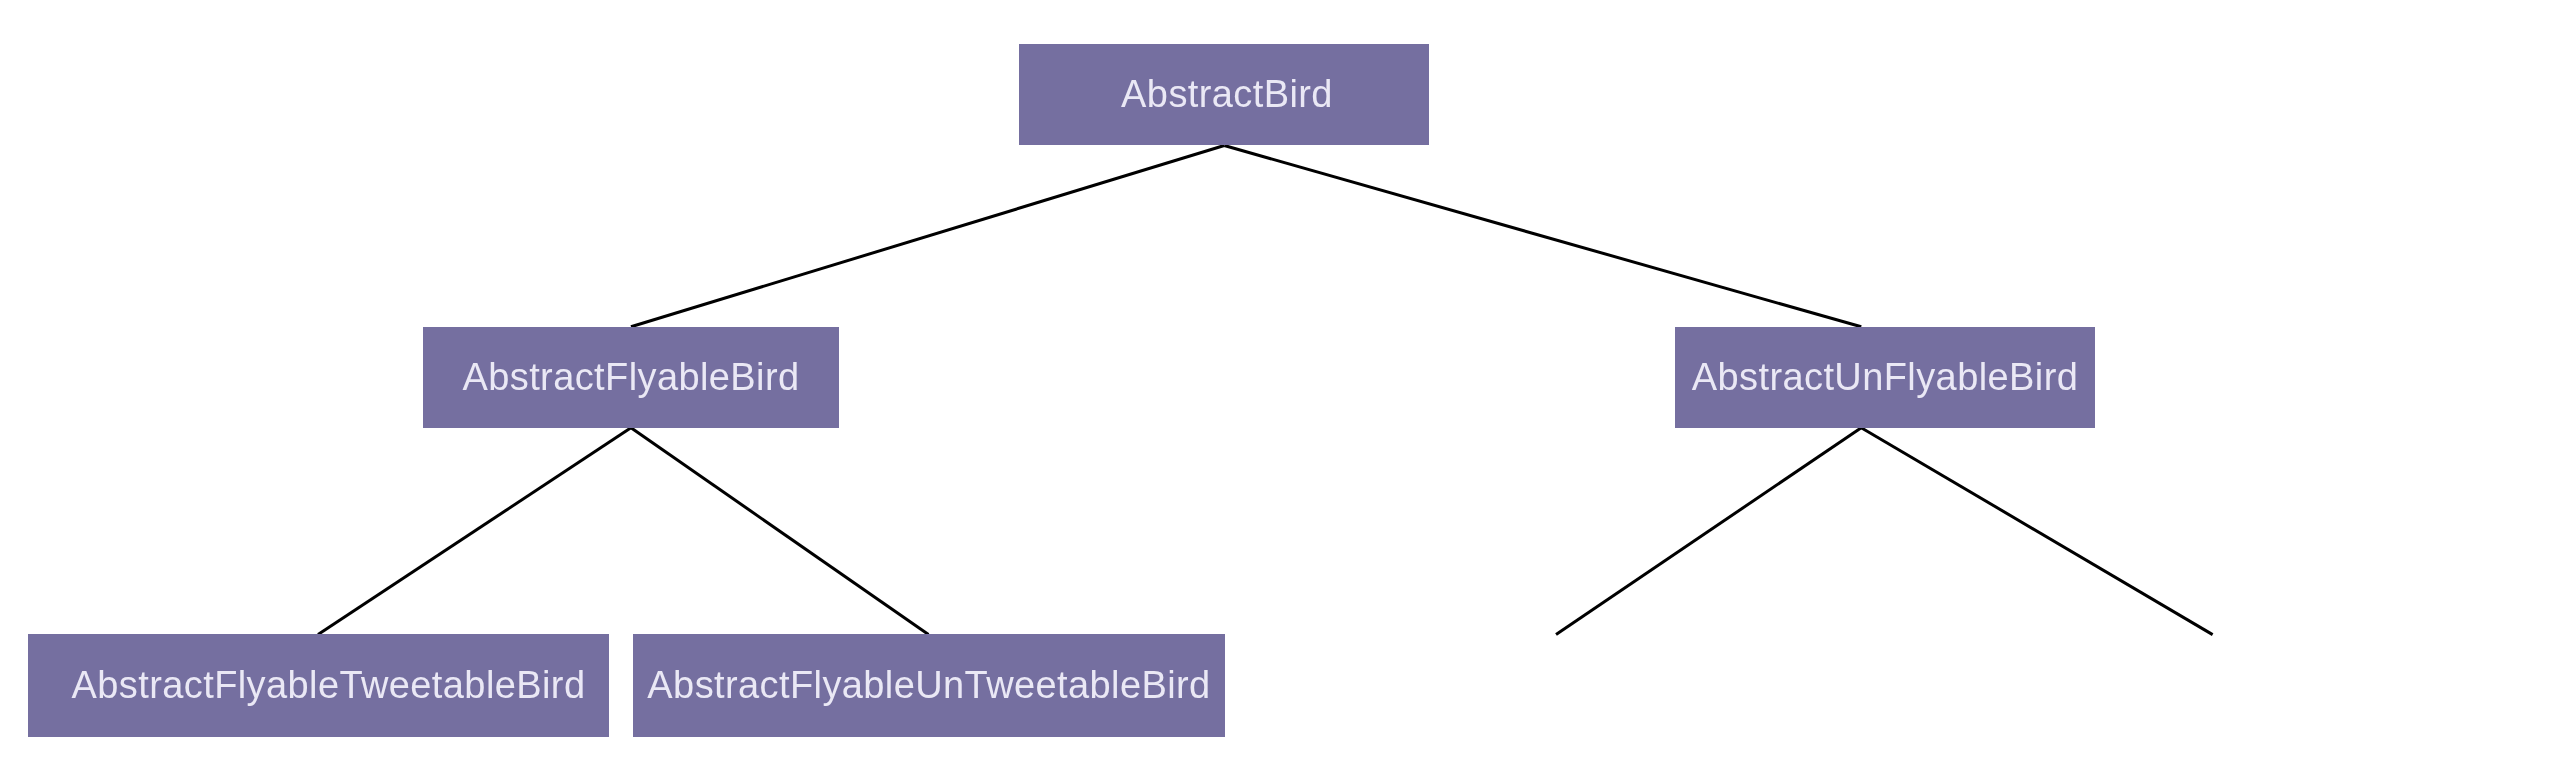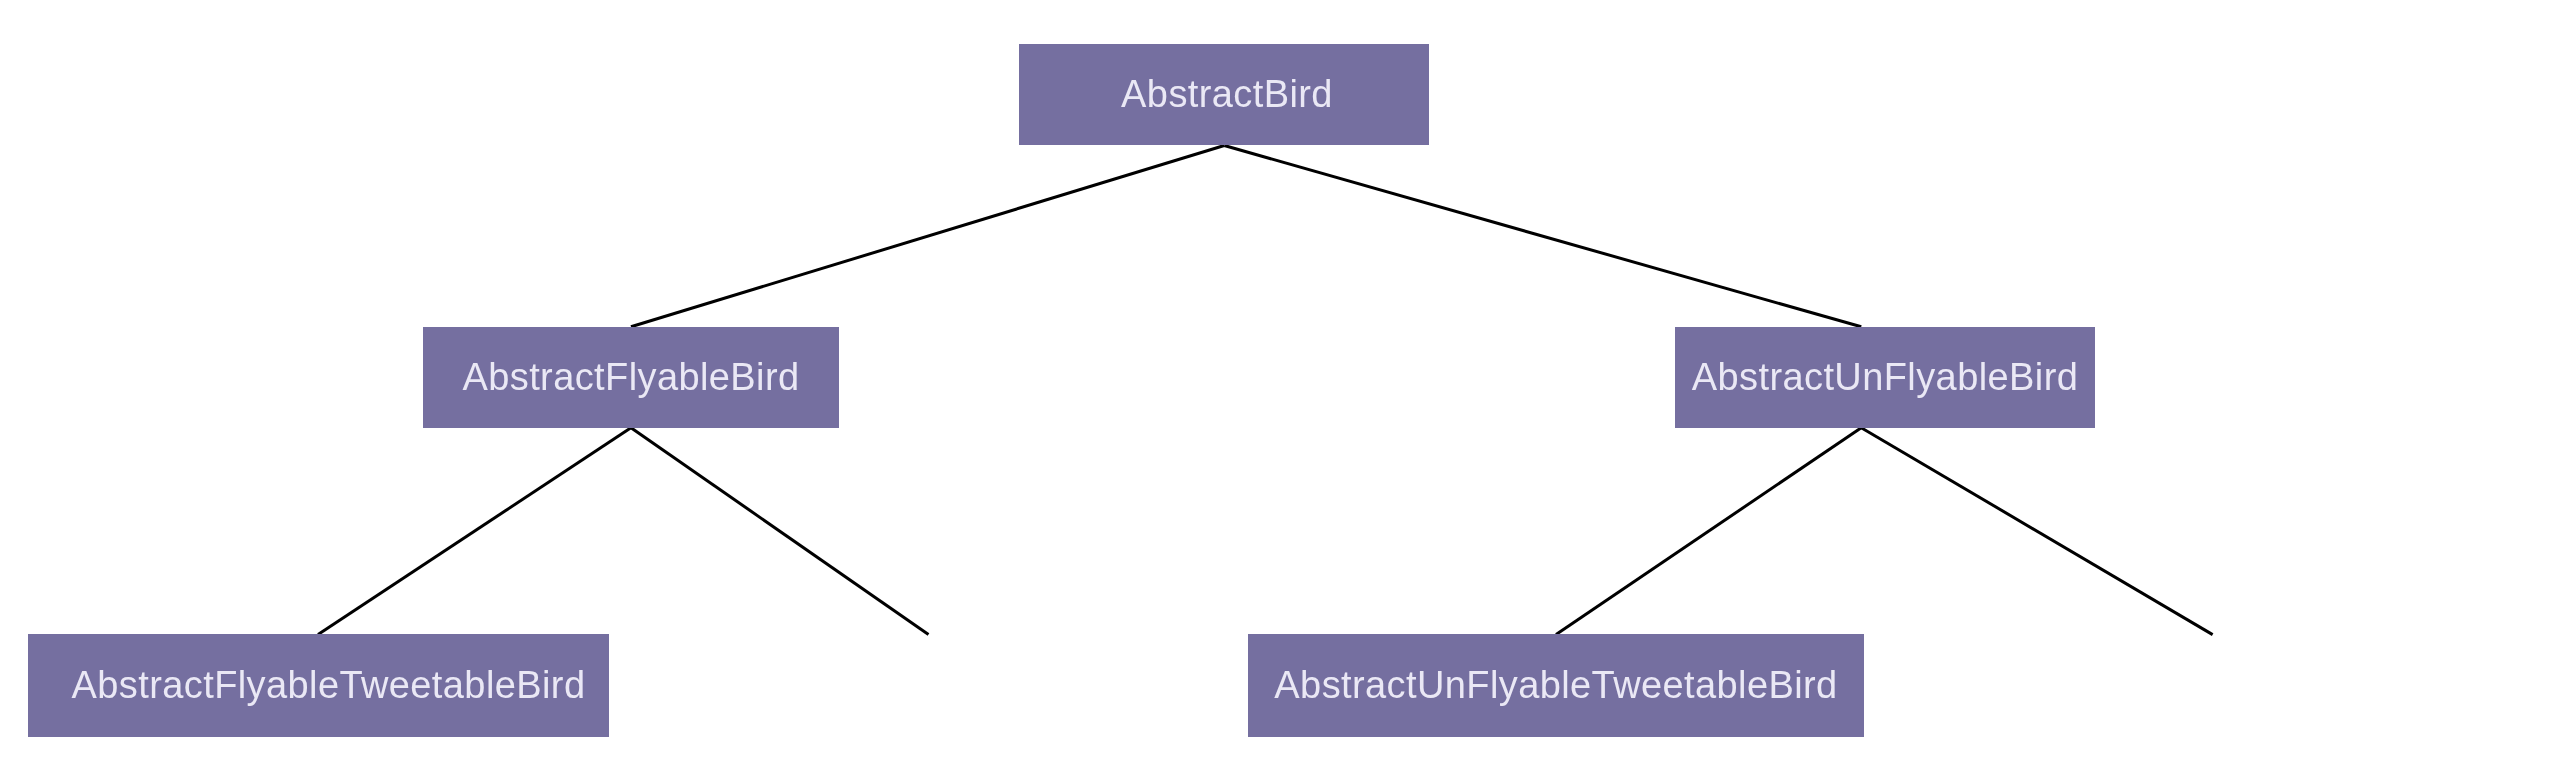--- a/index.html
+++ b/index.html
@@ -65,20 +65,20 @@
   </div>
 
   <div class="node node-unflyable" style="background: rgb(117, 111, 160); color: rgb(234, 232, 245);">
     <span>AbstractUnFlyableBird</span>
   </div>
 
   <div class="node node-flyable-tweet" style="background: rgb(117, 111, 160); color: rgb(234, 232, 245);">
     <span>AbstractFlyableTweetableBird</span>
   </div>
 
+  <div class="node node-flyable-untweet" style="background: rgb(117, 111, 160); color: rgb(234, 232, 245);">
+    <span>AbstractFlyableUnTweetableBird</span>
+  </div>
 
-  <div class="node node-unflyable-tweet" style="background: rgb(117, 111, 160); color: rgb(234, 232, 245);">
-    <span>AbstractUnFlyableTweetableBird</span>
-  </div>
 
 
 </div>
 
 
 </body></html>

